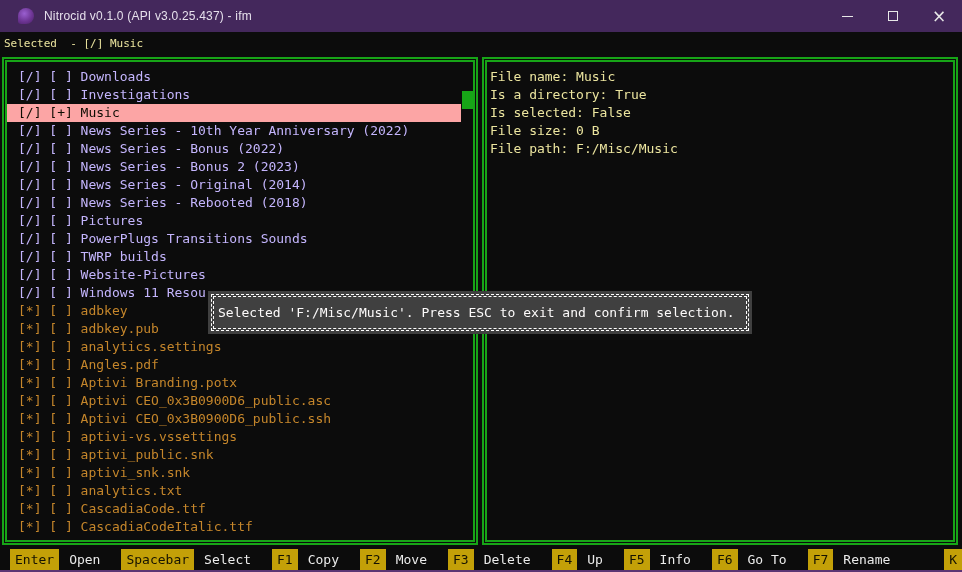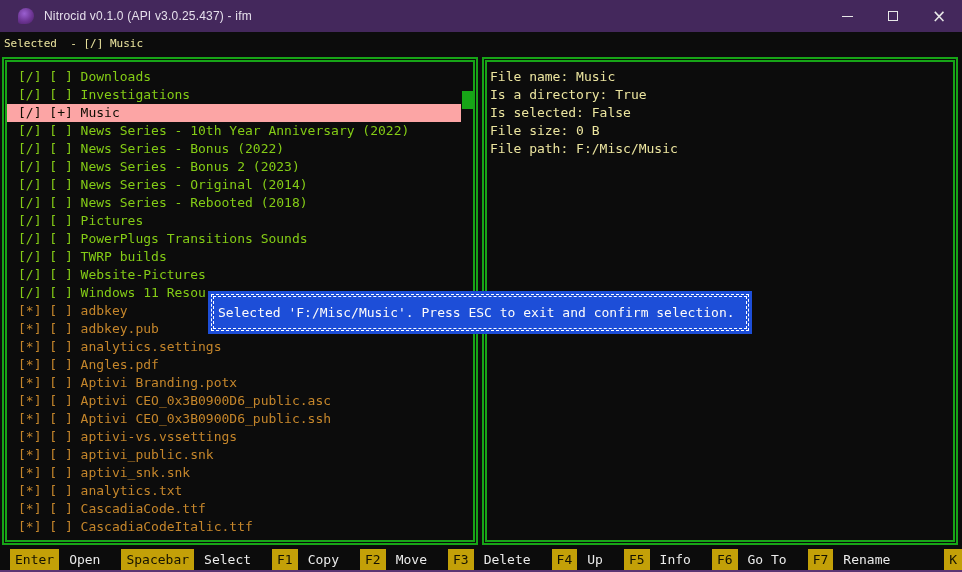--- a/index.html
+++ b/index.html
@@ -39,36 +39,36 @@
     border:5px double #17a517; background:#0c0c0c;
   }
   .panel-left { left:2px; }
   .panel-right { left:482px; }
 
   .file-list { position:absolute; inset:0; padding-top:6px; overflow:hidden; }
   .row {
     height:18px; line-height:18px; white-space:pre; overflow:hidden;
     padding-left:11px; width:calc(100% - 12px);
   }
-  .row.dir  { color:#84cc16; }
+  .row.dir  { color:#c4b5fd; }
   .row.file { color:#c5862b; }
   .row.selected { background:#fca5a5; color:#0d0c02; }
 
   .scroll-thumb {
     position:absolute; top:29px; right:0px; width:11px; height:18px;
     background:#17a517;
   }
 
   .info-list { position:absolute; inset:0; padding:6px 0 0 3px; }
   .info-line { height:18px; line-height:18px; color:#ece59f; white-space:pre; }
 
   
   .dialog {
     position:absolute; left:208px; top:259px; width:544px; height:43px;
-    background:#1d4ed8; padding:3px; z-index:10;
+    background:#404040; padding:3px; z-index:10;
   }
   .dialog-frame1 { border:1px dashed #ffffff; height:100%; padding:1px; }
   .dialog-frame2 {
     border:1px dashed #ffffff; height:100%; display:flex; align-items:center;
     padding:0 4px; color:#fdfbfb; white-space:pre; overflow:hidden;
   }
 
   
   .keybar {
     position:absolute; left:0; bottom:0; width:100%; height:21px;

